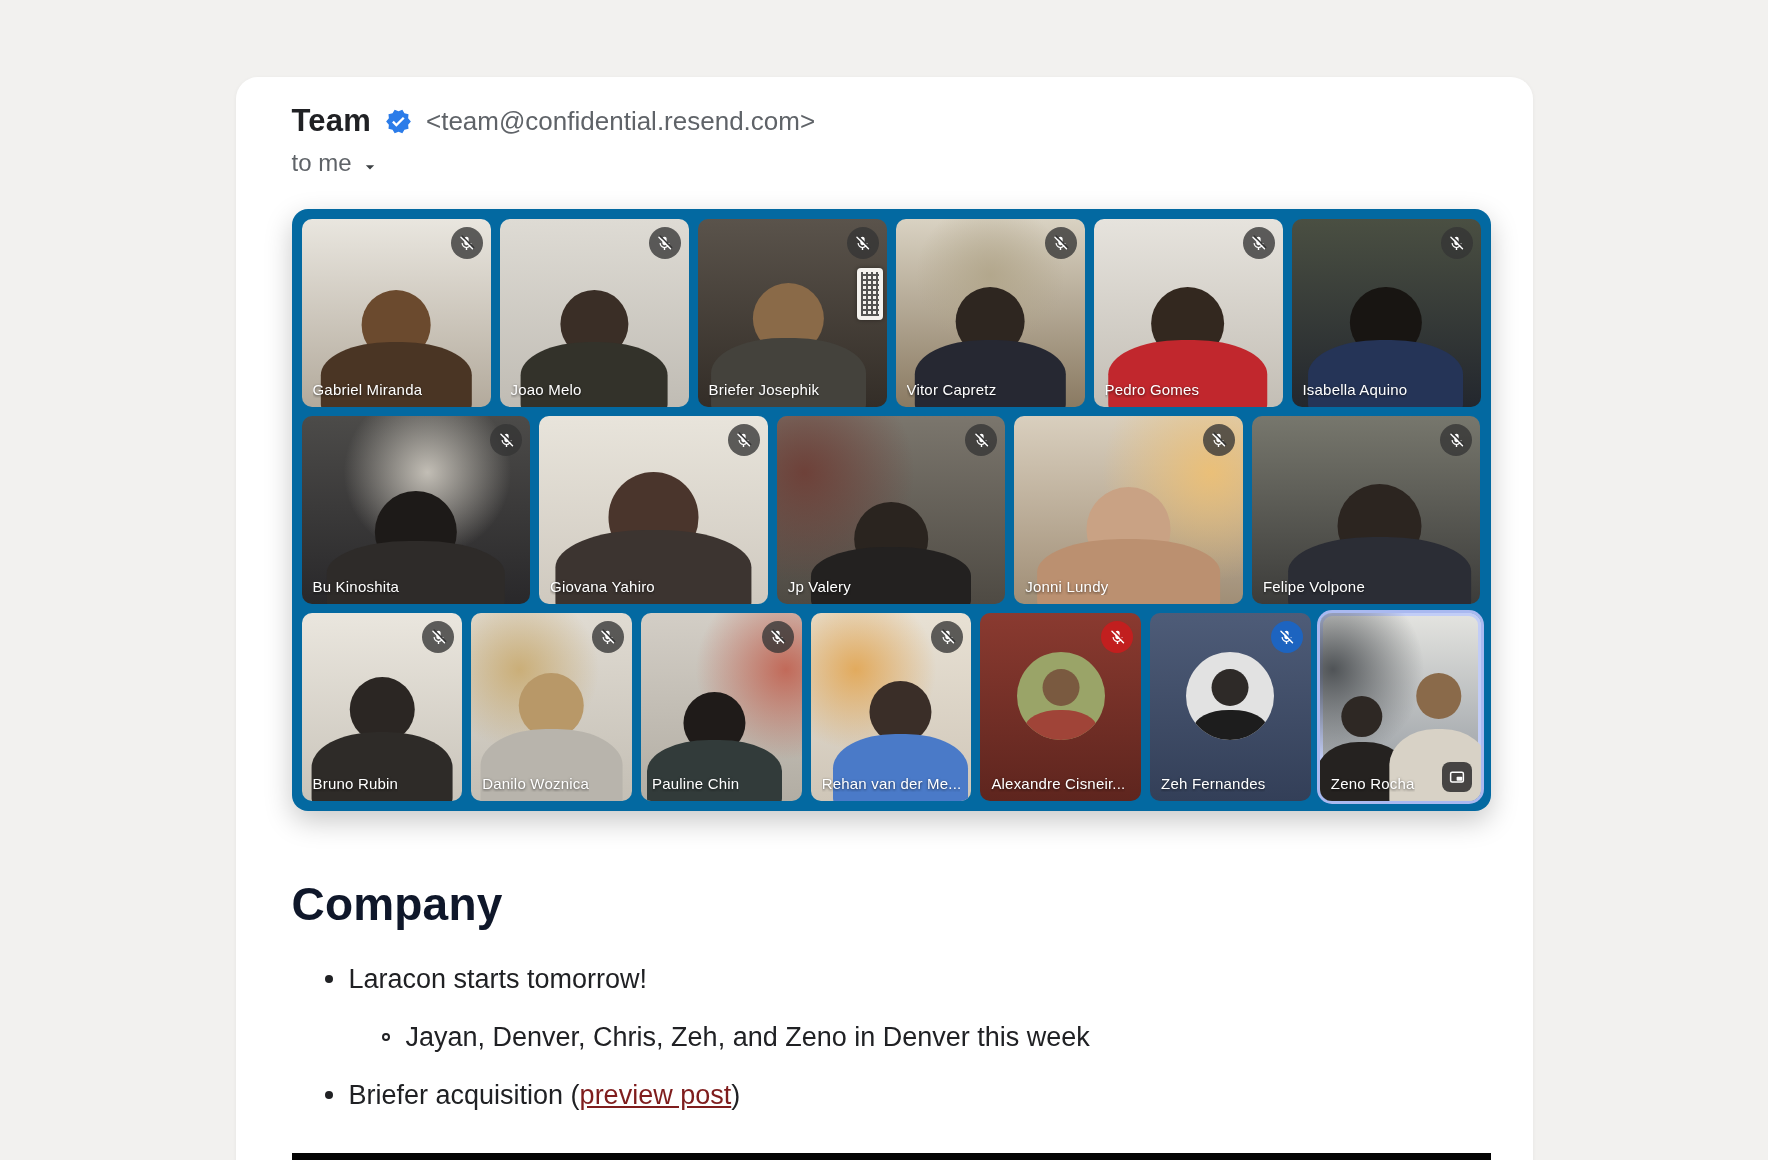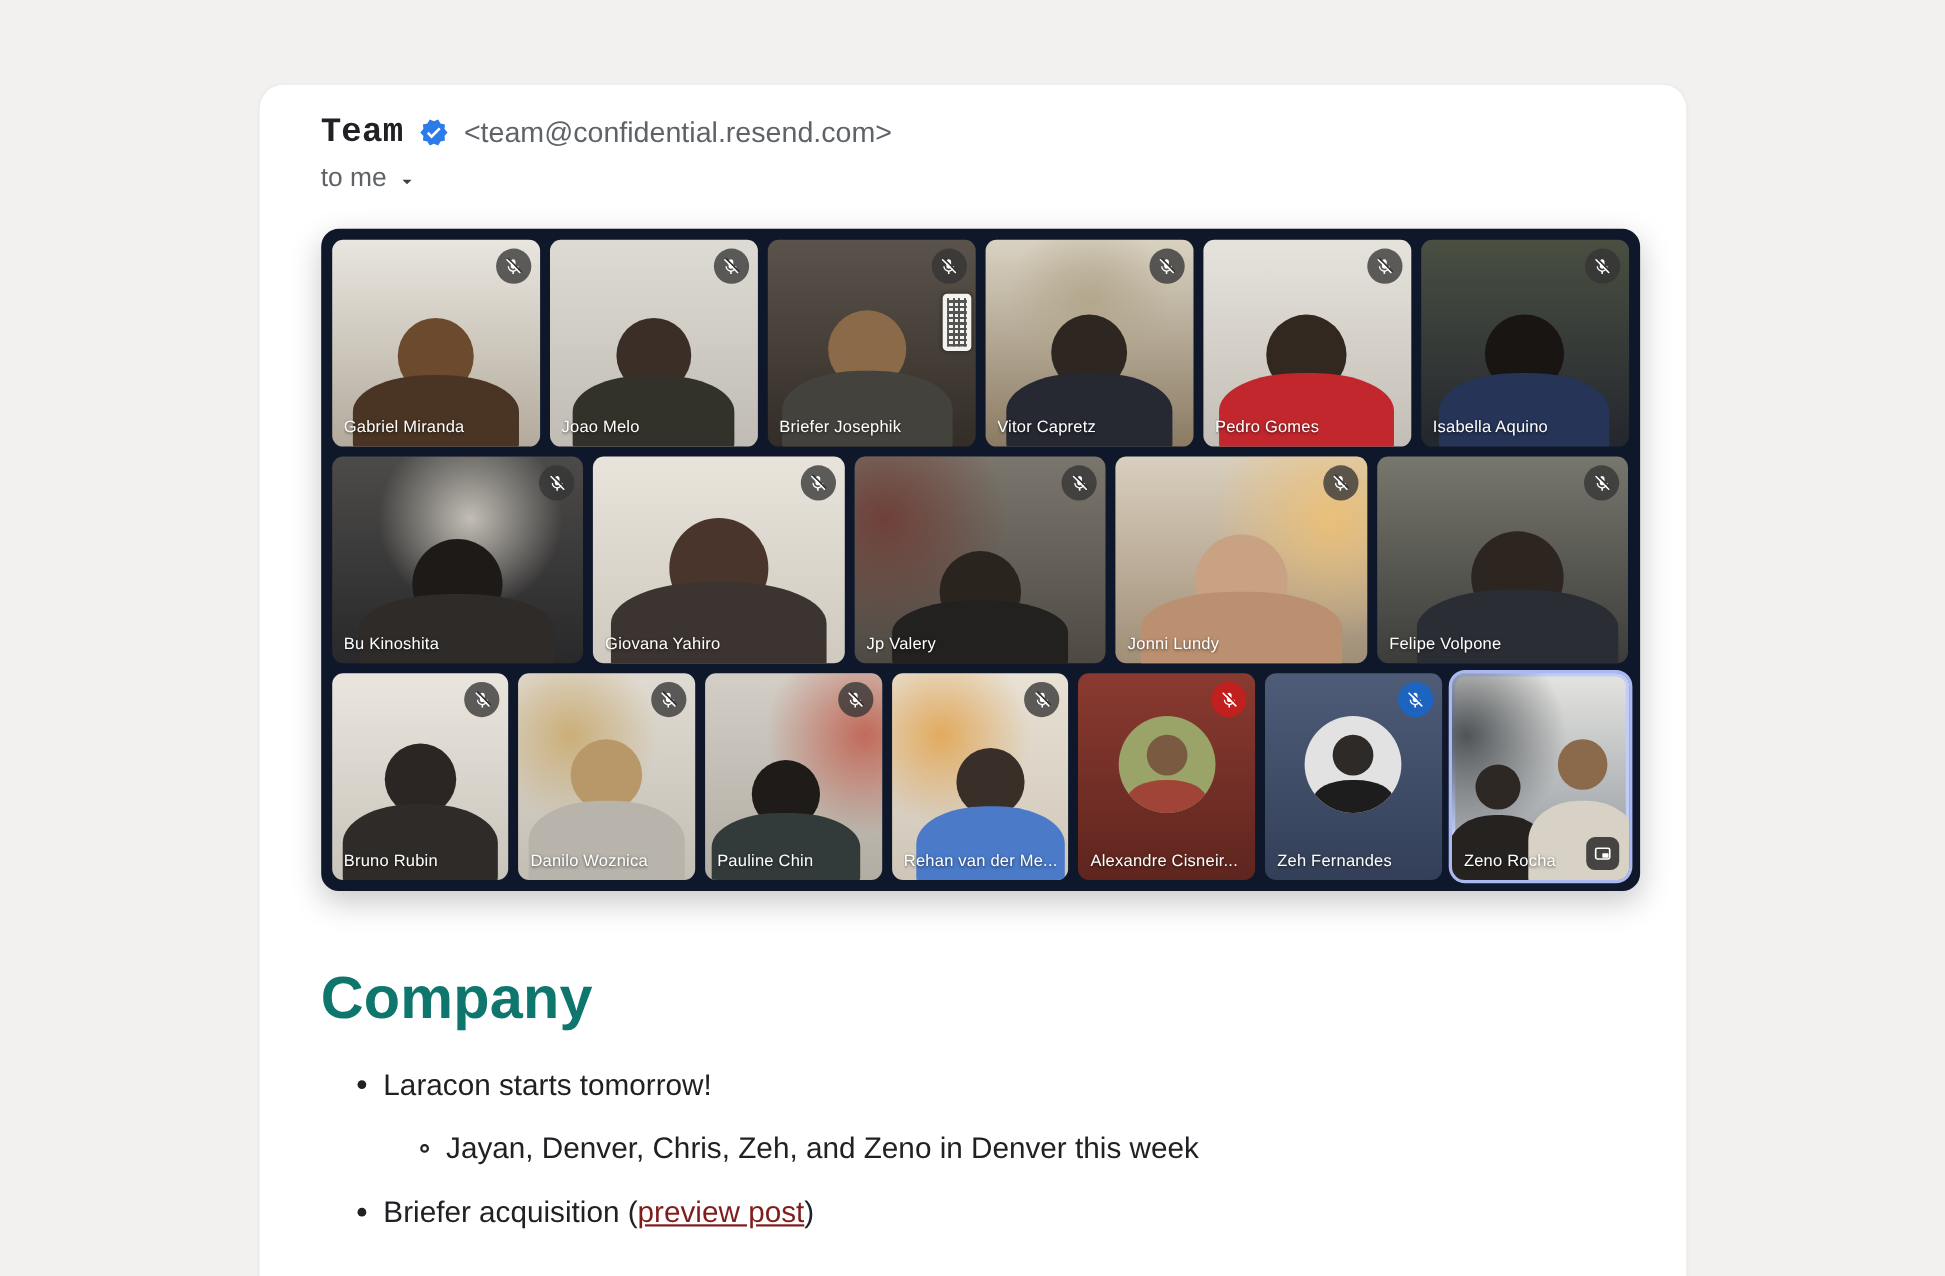--- a/index.html
+++ b/index.html
@@ -7,30 +7,30 @@
   body { background:#f2f1ef; font-family:"Liberation Sans","DejaVu Sans",sans-serif; }
 
   .card {
     width:1297px; margin:77px auto 0; background:#ffffff;
     border-radius:22px; padding:26px 42px 60px 56px; min-height:1200px;
     box-shadow:0 1px 4px rgba(0,0,0,0.05);
   }
 
   
   .sender-line { display:flex; align-items:center; gap:14px; }
-  .sender { font-size:31px; font-weight:700; color:#202124; letter-spacing:0.2px;font-family:Liberation Mono, monospace; }
+  .sender { font-size:31px; font-weight:700; color:#202124; letter-spacing:0.2px; }
   .badge { width:27px; height:27px; display:inline-block; }
   .email { font-size:26px; color:#5f6368; }
   .to-line { margin-top:10px; display:inline-flex; align-items:center; gap:8px;
              font-size:24px; color:#5f6368; cursor:pointer; }
   .chev { width:20px; height:20px; margin-top:3px; }
 
   
   .grid {
-    margin-top:32px; width:1199px; height:602px; background:#0f172a;
+    margin-top:32px; width:1199px; height:602px; background:#0369a1;
     border-radius:16px; padding:10px; display:flex; flex-direction:column; gap:9px;
     box-shadow:0 10px 28px rgba(0,0,0,0.22);
   }
   .row { display:flex; gap:9px; flex:1; }
   .tile {
     position:relative; flex:1; border-radius:10px; overflow:hidden;
     background:linear-gradient(180deg, var(--bg1) 0%, var(--bg2) 100%);
   }
   .tile.active { box-shadow:0 0 0 3px #c2cdf6 inset, 0 0 0 3px #aab9f0; border-radius:12px; }
   .scene { position:absolute; inset:0; }
@@ -65,21 +65,21 @@
     background:rgba(28,28,30,0.78); display:flex; align-items:center; justify-content:center;
   }
   .pip svg { width:18px; height:18px; }
   .qr { position:absolute; right:4px; top:26%; width:26px; height:52px; border-radius:4px;
     background:#f4f2ee; box-shadow:0 0 4px rgba(0,0,0,0.4); overflow:hidden; }
   .qr::after { content:""; position:absolute; inset:4px;
     background:repeating-linear-gradient(0deg,#2b2b2b 0 2px,transparent 2px 5px),
                repeating-linear-gradient(90deg,#2b2b2b 0 2px,transparent 2px 5px); opacity:.8; }
 
   
-  h1.company { margin:66px 0 0 0; font-size:54px; font-weight:700; color:#0f766e; letter-spacing:0.2px; }
+  h1.company { margin:66px 0 0 0; font-size:46px; font-weight:700; color:#0f172a; letter-spacing:0.2px; }
   .bullets { margin-top:30px; font-size:27px; color:#202124; }
   .b-item { display:flex; align-items:baseline; margin-top:22px; line-height:36px; }
   .b-item .dot { flex:0 0 auto; width:8px; height:8px; border-radius:50%; background:#202124;
     margin:0 16px 0 33px; align-self:center; }
   .b-item.sub .dot { background:transparent; border:2px solid #202124; margin-left:90px; }
   .b-link { color:#7f1d1d; text-decoration:underline; cursor:pointer; }
 
   .bottom-img {
     margin-top:40px; width:1199px; height:140px; background:#040404; position:relative;
   }

